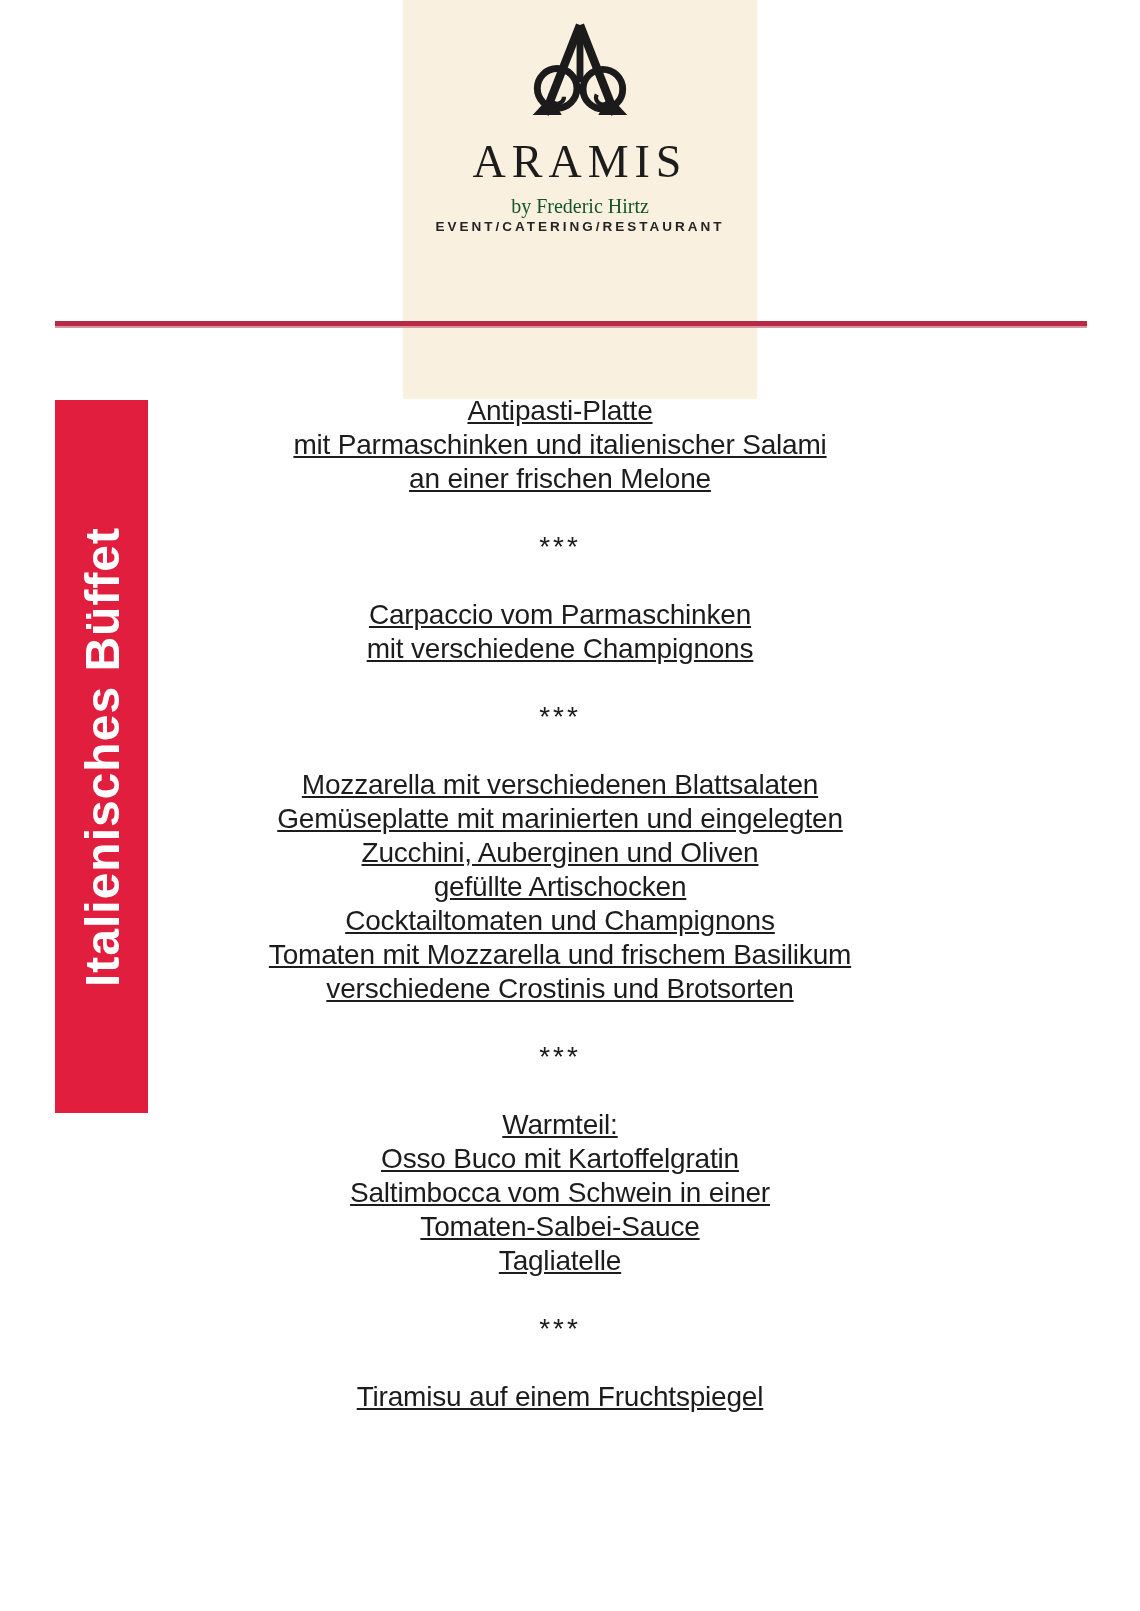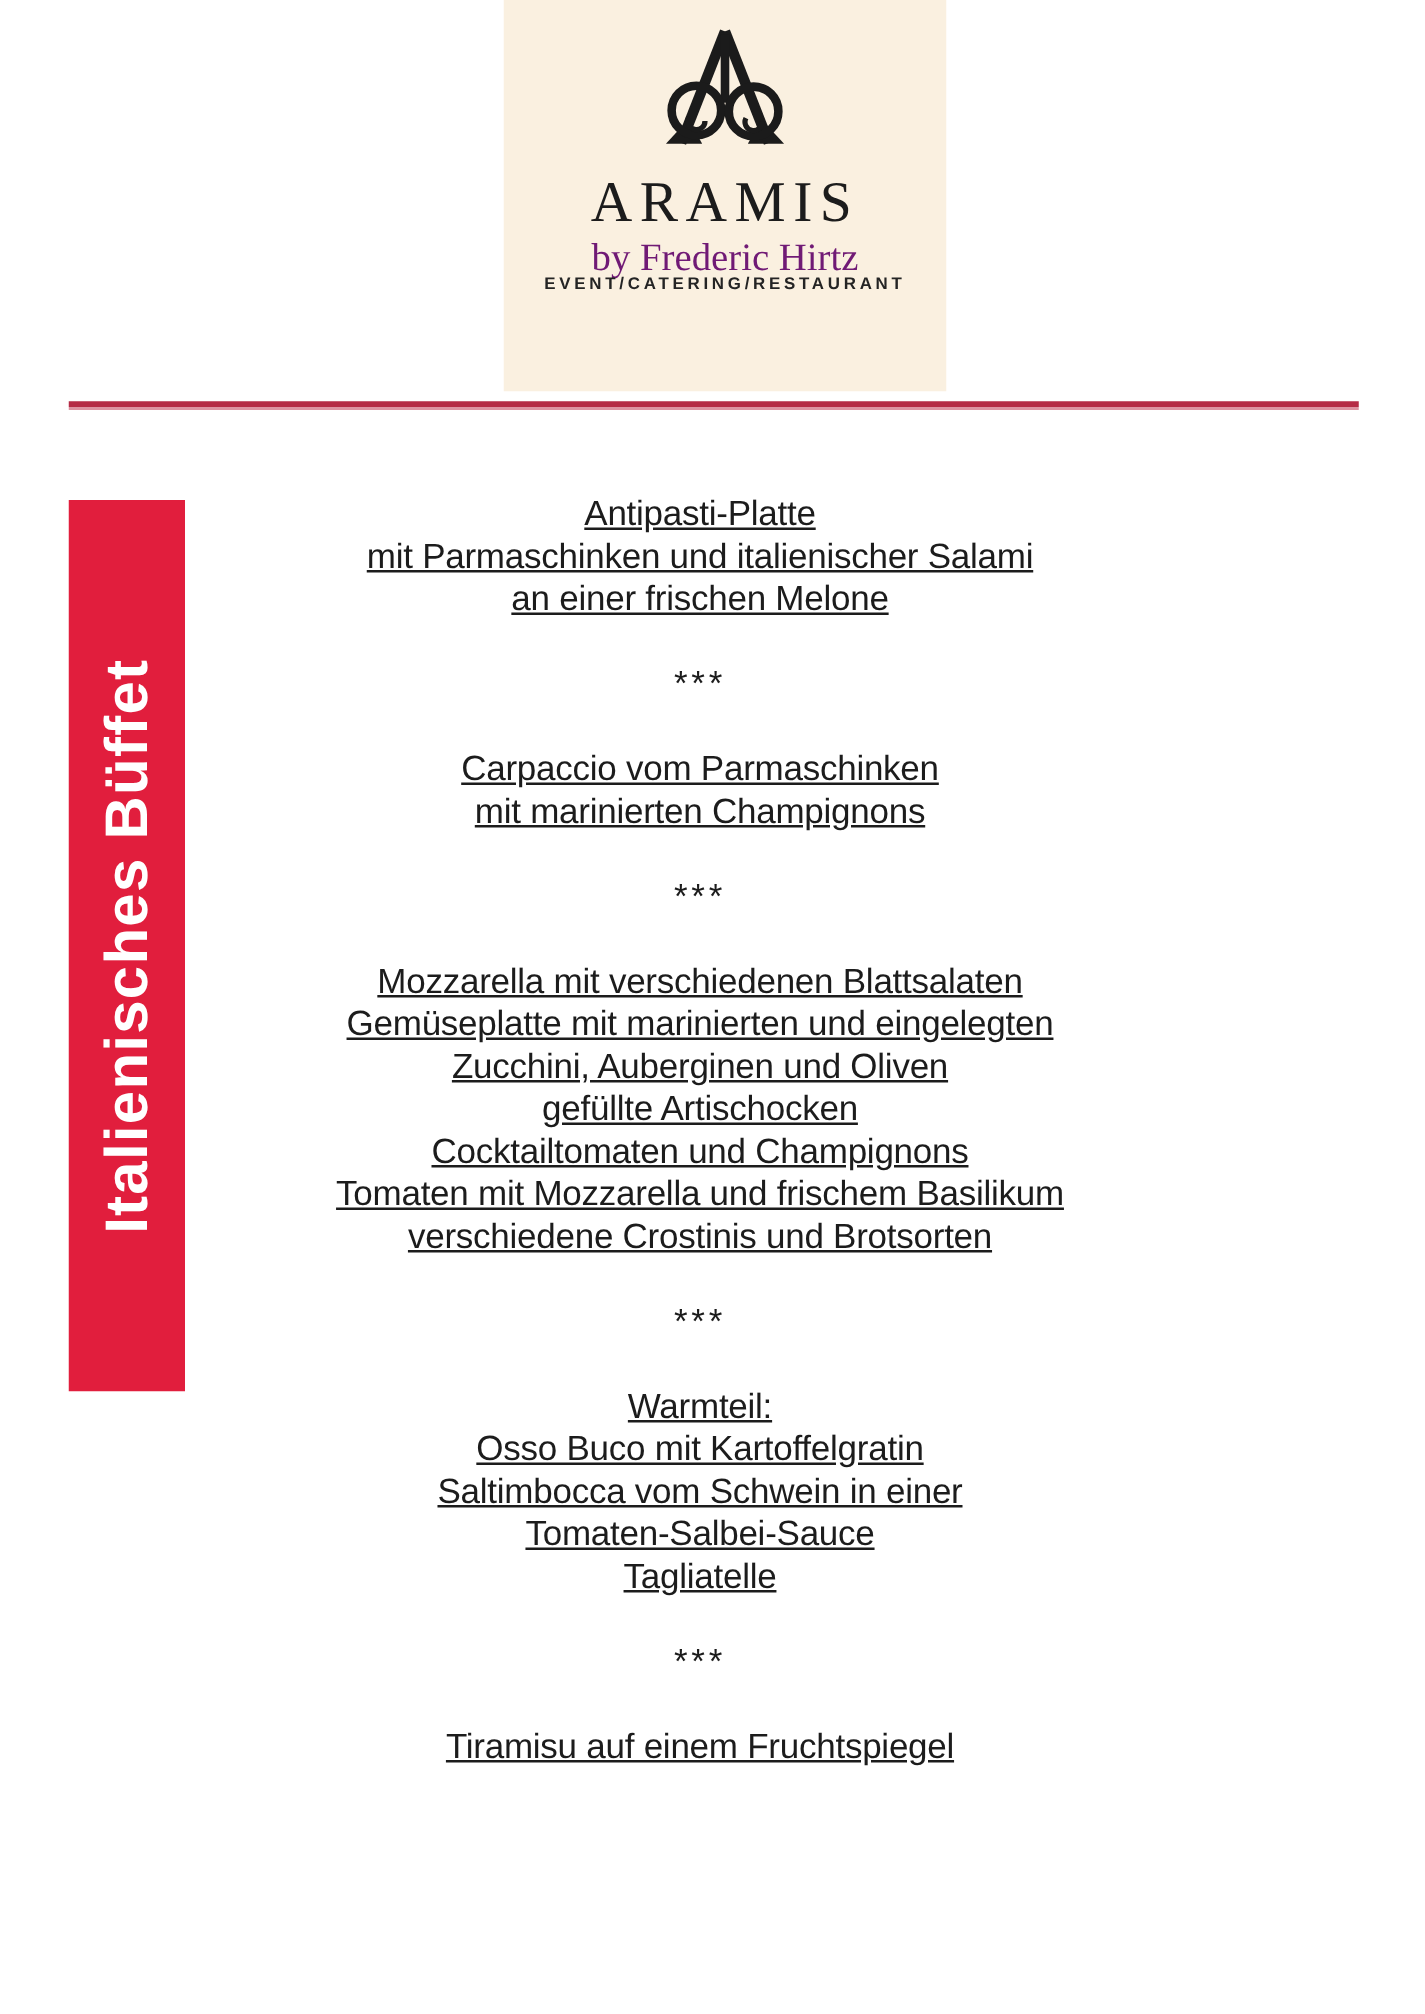--- a/index.html
+++ b/index.html
@@ -6,42 +6,42 @@
   .page{
     position:relative;
     width:1140px;height:1611px;
     background:#ffffff;
     font-family:"Liberation Sans",sans-serif;
     color:#1c1c1c;
     overflow:hidden;
   }
   
   .header-card{
-    position:absolute;left:403px;top:0;width:354px;height:313px;
+    position:absolute;left:403px;top:0;width:354px;height:399px;
     background:#faf0e0;
     text-align:center;
     text-decoration:underline;
   }
   .logo-mark{
     position:absolute;top:18px;left:50%;transform:translateX(-50%);
     width:122px;height:111px;
   }
   .brand-title{
     position:absolute;top:136px;left:0;right:0;
     font-family:"Liberation Serif",serif;
     font-size:46px;line-height:52px;
     letter-spacing:6px;
     color:#1c1c1c;
     white-space:nowrap;
   }
   .brand-tagline{
     position:absolute;top:190px;left:0;right:0;
     font-family:"Liberation Serif",serif;
-    font-size:31px;line-height:32px;
-    color:#701a75;
+    font-size:20px;line-height:32px;
+    color:#14532d;
     white-space:nowrap;
   }
   .brand-subtitle{
     position:absolute;top:218px;left:0;right:0;
     font-size:13.5px;line-height:18px;font-weight:bold;
     letter-spacing:3px;
     color:#242424;
     white-space:nowrap;
   }
   
@@ -116,21 +116,21 @@
 
   <div class="menu">
       <div class="menu-section">
         <div class="menu-line">Antipasti-Platte</div>
         <div class="menu-line">mit Parmaschinken und italienischer Salami</div>
         <div class="menu-line">an einer frischen Melone</div>
       </div>
       <div class="course-separator">***</div>
       <div class="menu-section">
         <div class="menu-line">Carpaccio vom Parmaschinken</div>
-        <div class="menu-line">mit marinierten Champignons</div>
+        <div class="menu-line">mit verschiedene Champignons</div>
       </div>
       <div class="course-separator">***</div>
       <div class="menu-section">
         <div class="menu-line">Mozzarella mit verschiedenen Blattsalaten</div>
         <div class="menu-line">Gemüseplatte mit marinierten und eingelegten</div>
         <div class="menu-line">Zucchini, Auberginen und Oliven</div>
         <div class="menu-line">gefüllte Artischocken</div>
         <div class="menu-line">Cocktailtomaten und Champignons</div>
         <div class="menu-line">Tomaten mit Mozzarella und frischem Basilikum</div>
         <div class="menu-line">verschiedene Crostinis und Brotsorten</div>

